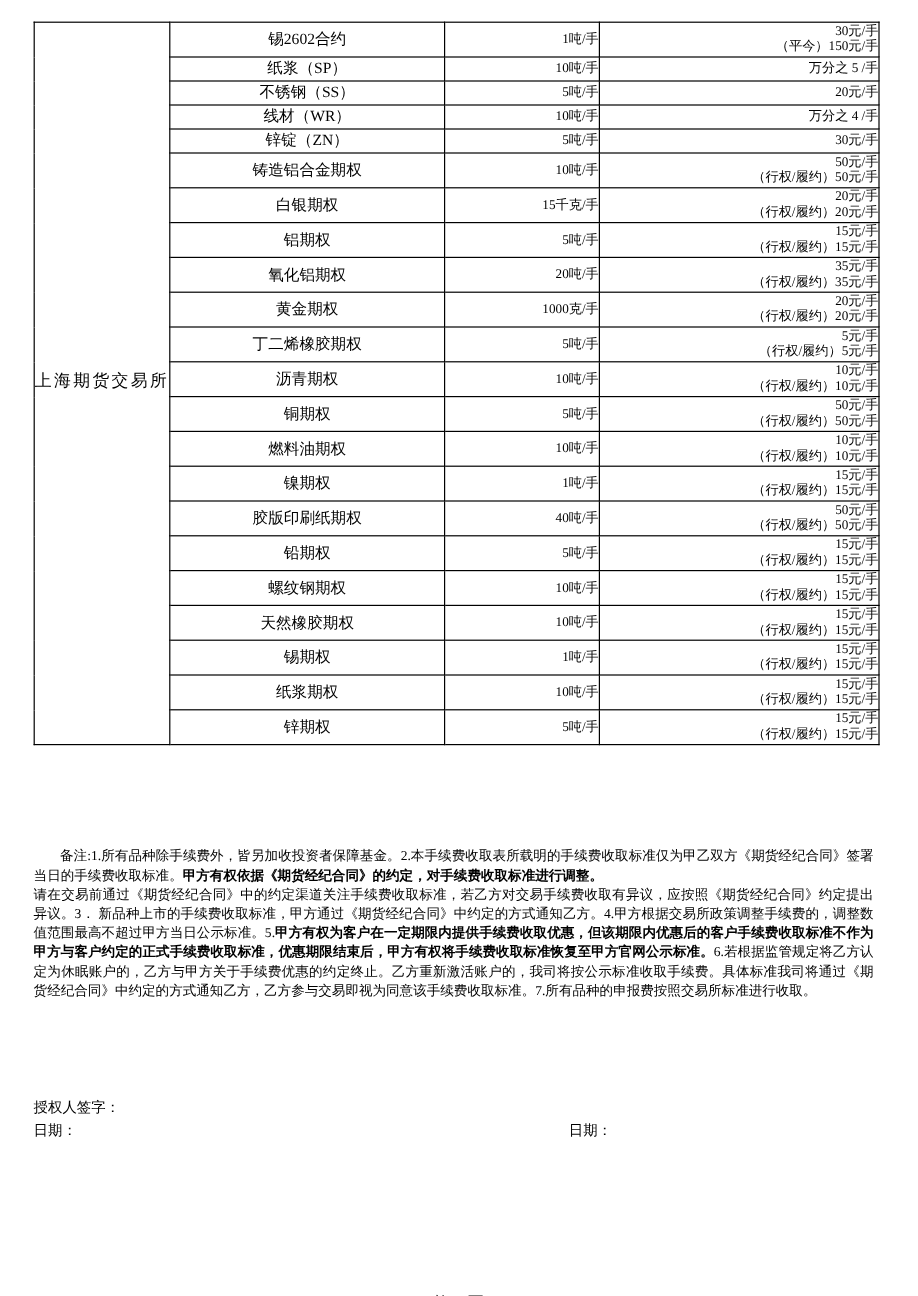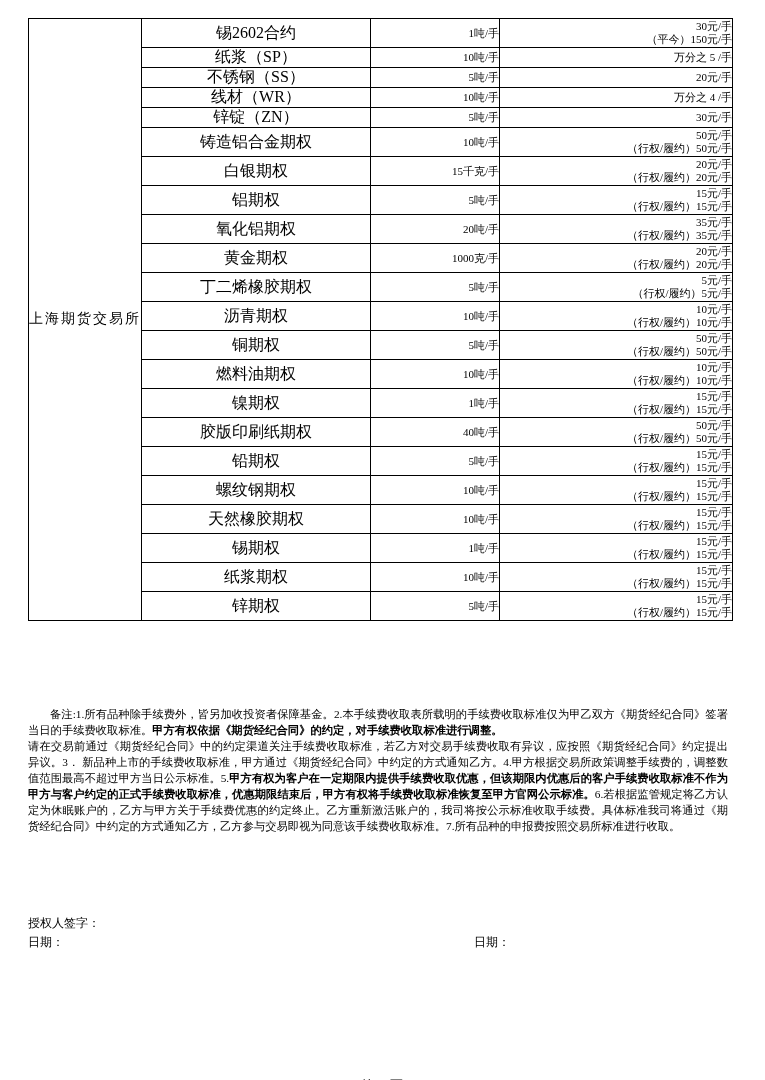--- a/index.html
+++ b/index.html
@@ -40,21 +40,21 @@
   td.exch {
     width: 112px;
     text-align: left;
     font-size: 14px;
     letter-spacing: 2px;
     font-family: "Liberation Serif", "DejaVu Serif", serif;
   }
   td.prod {
     width: 228px;
     text-align: center;
-    font-size: 16px;
+    font-size: 13px;
     padding: 3px 2px;
   }
   td.unit {
     width: 128px;
     text-align: right;
     font-size: 11px;
     padding: 3px 4px 3px 2px;
     margin-left: 26px;
   }
   td.fee {

